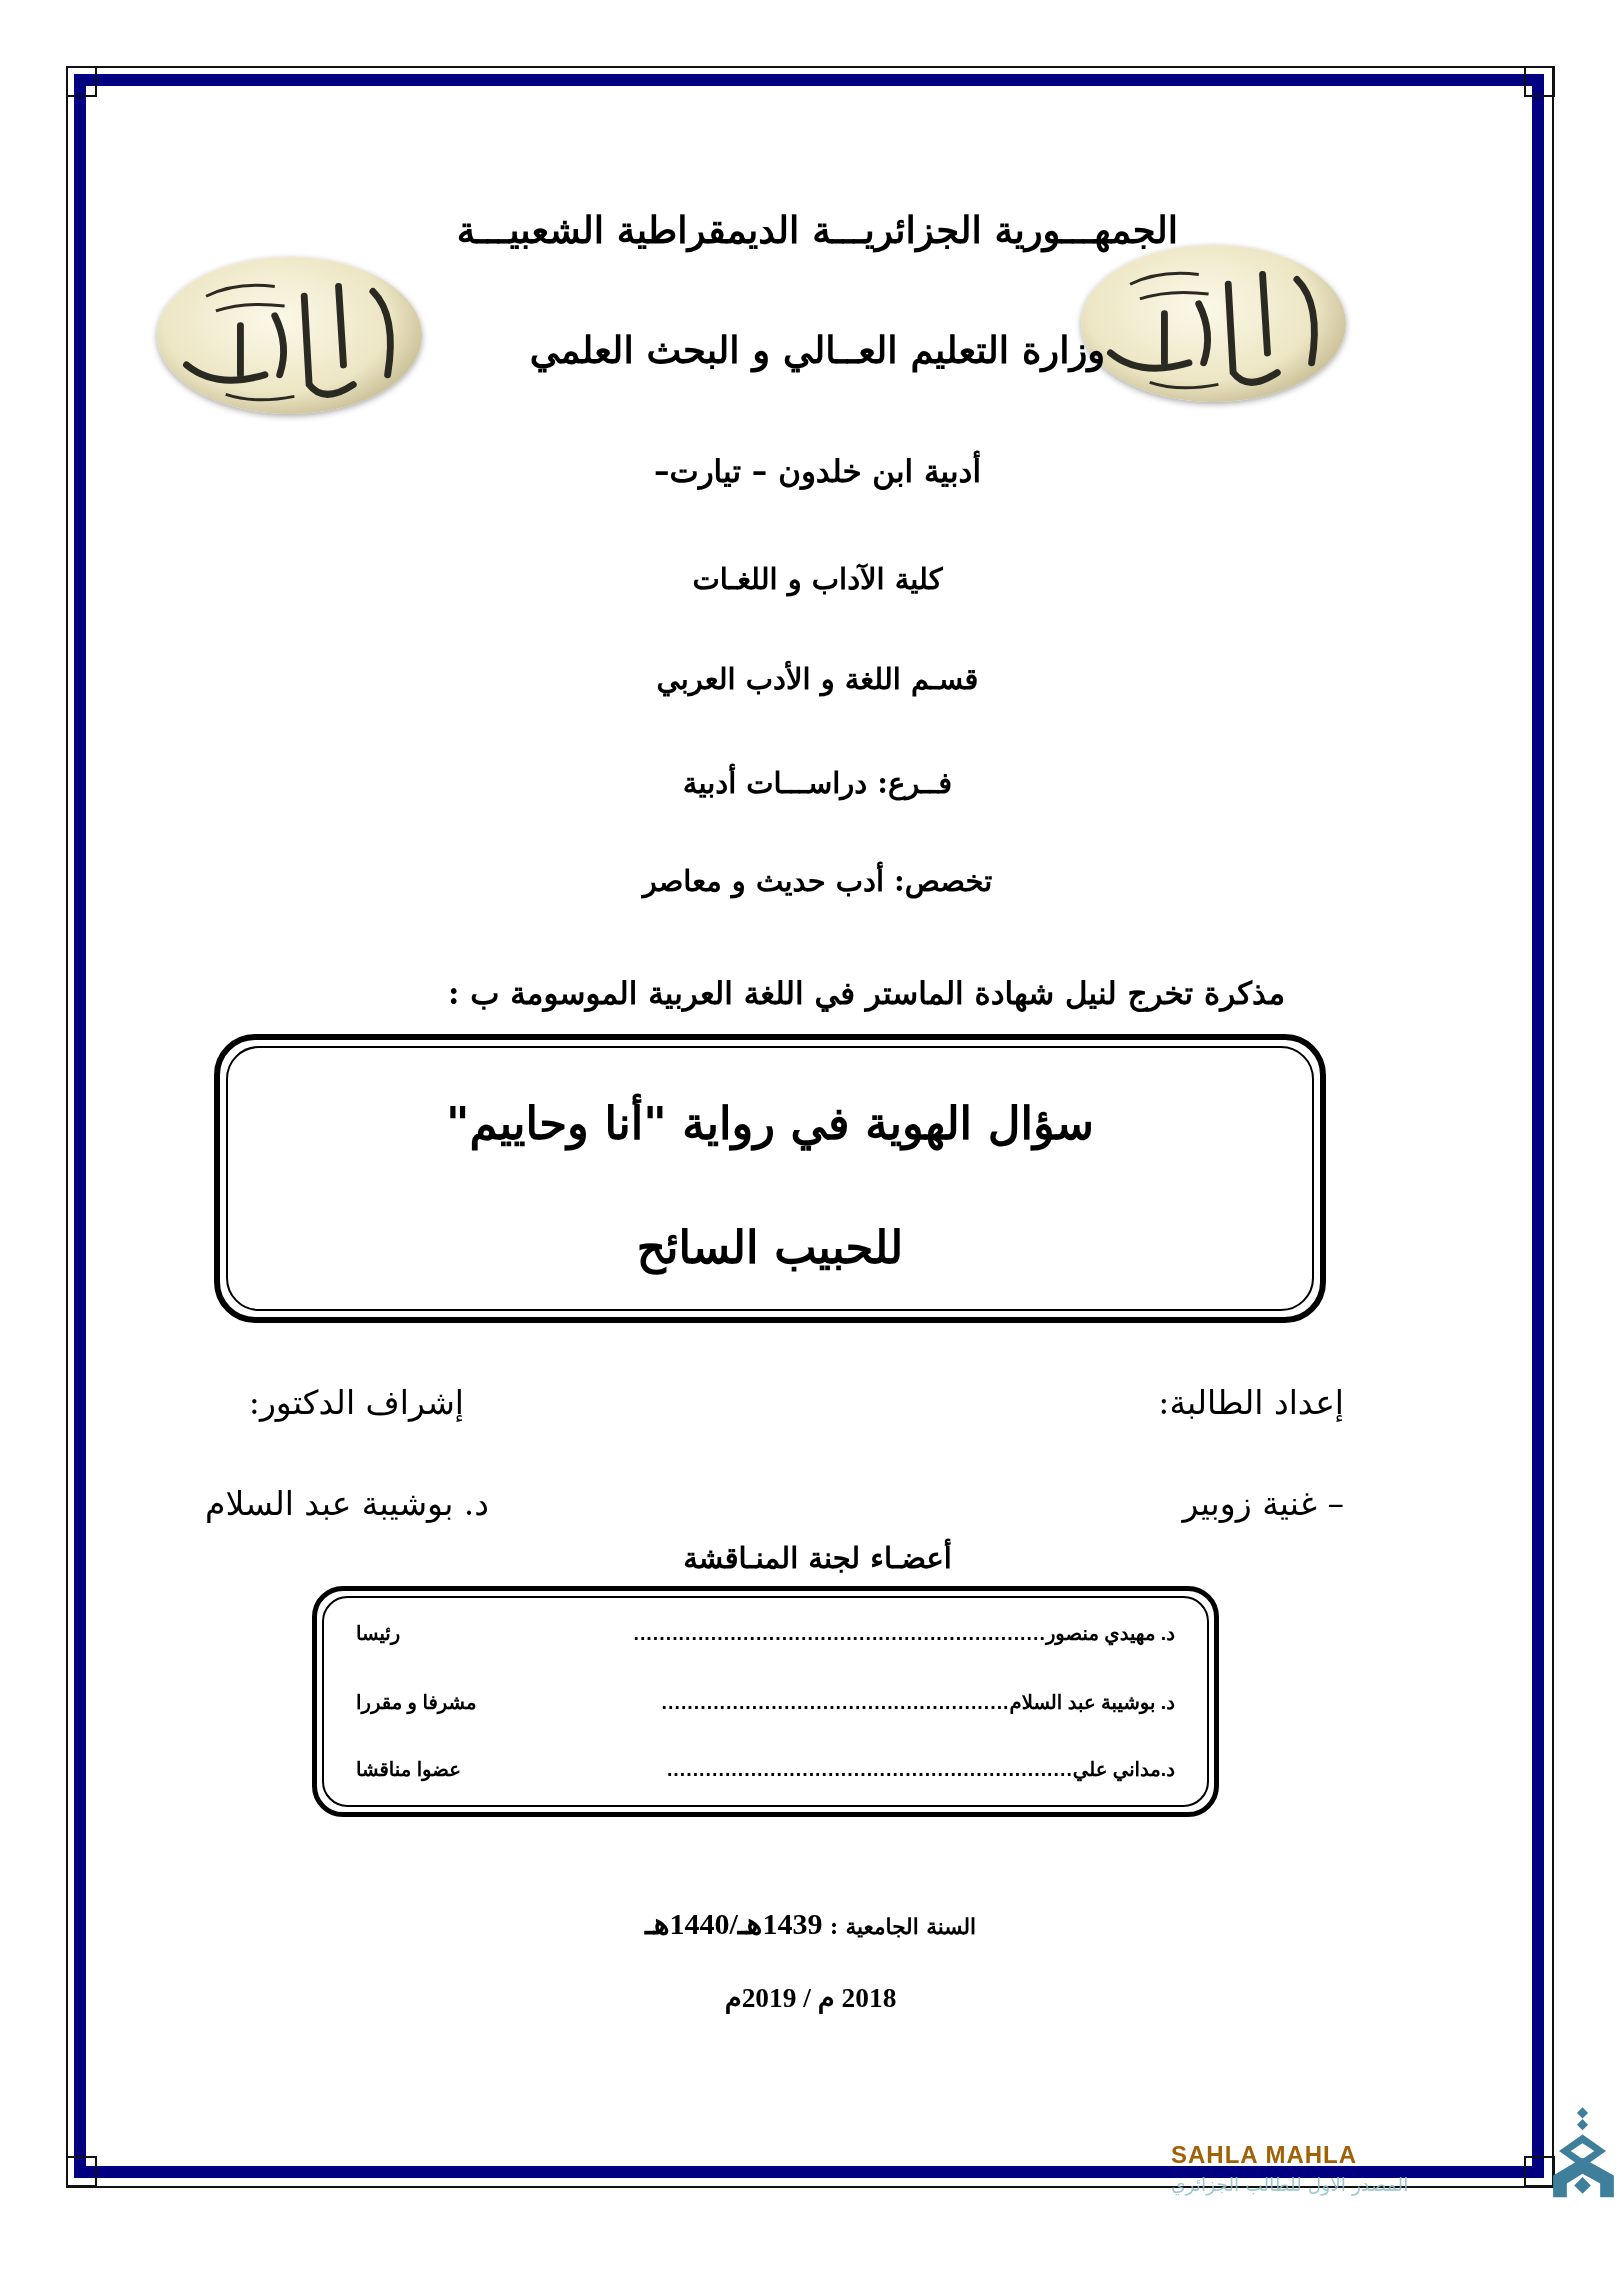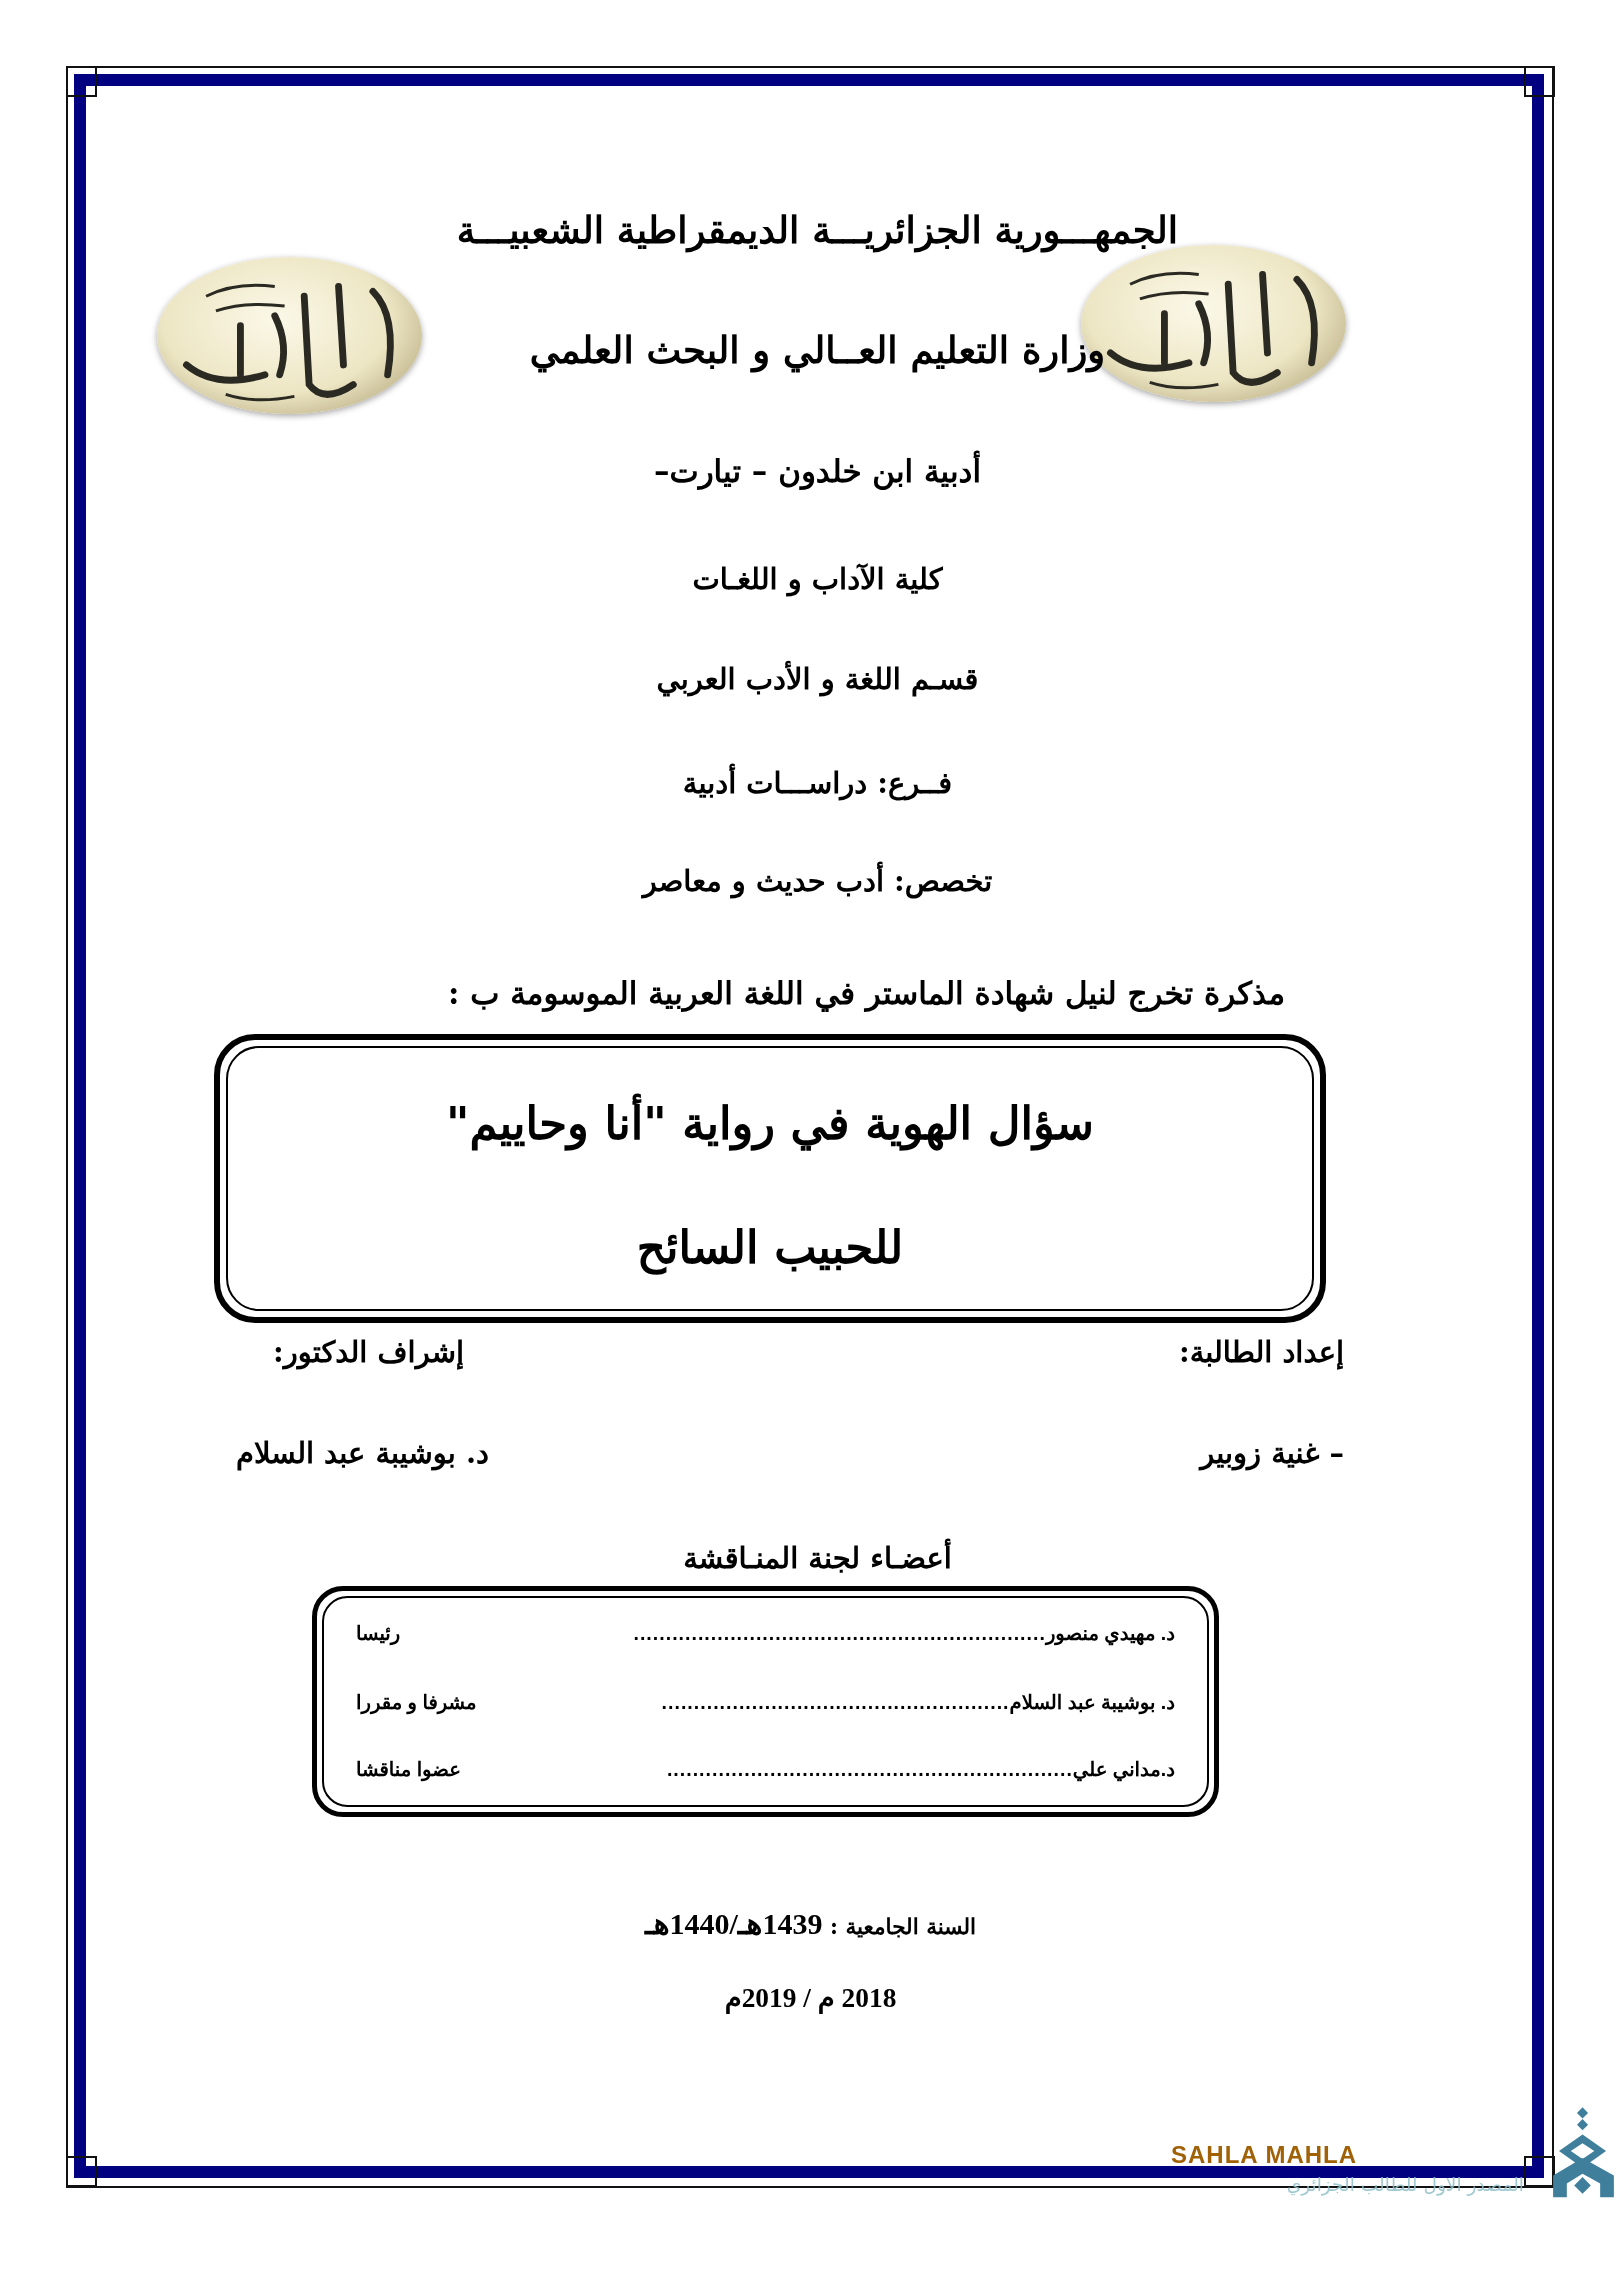--- a/index.html
+++ b/index.html
@@ -41,21 +41,21 @@
   .title-box { position: absolute; left: 214px; top: 1034px; width: 1112px; height: 289px;
                border: 6.9px solid #000; border-radius: 41px; box-sizing: border-box; }
   .title-box::after { content: ""; position: absolute; left: 5.9px; top: 5.9px; right: 5.9px; bottom: 5.9px;
                border: 2px solid #000; border-radius: 33px; }
   .title-1 { position: absolute; left: 0; right: 0; top: 57px; text-align: center; direction: rtl;
              font-size: 45px; font-weight: bold; }
   .title-2 { position: absolute; left: 0; right: 0; top: 181px; text-align: center; direction: rtl;
              font-size: 45px; font-weight: bold; }
 
   
-  .abs { position: absolute; direction: rtl; font-weight: bold; white-space: nowrap; font-size: 29px; }
+  .abs { position: absolute; direction: rtl; font-weight: normal; white-space: nowrap; font-size: 33px; margin-top: 48px; }
   .prep-label  { right: 277px; top: 1335px; }
   .sup-label   { right: 1157px; top: 1335px; width: auto; }
   .student     { right: 277px; top: 1436px; }
   .supervisor  { right: 1132px; top: 1436px; }
 
   
   .l-committee { top: 1541px; font-size: 29px; }
   .comm-box { position: absolute; left: 312px; top: 1586px; width: 907px; height: 231px;
               border: 5.9px solid #000; border-radius: 31px; box-sizing: border-box; }
   .comm-box::after { content: ""; position: absolute; left: 4.9px; top: 4.9px; right: 4.9px; bottom: 4.9px;
@@ -71,21 +71,21 @@
   .year-hijri { position: absolute; left: 0; width: 1621px; text-align: center; top: 1906px;
                 direction: rtl; font-weight: bold; font-size: 21.6px; }
   .year-hijri .num { font-size: 30px; font-family: "Liberation Serif", serif; text-align: right; }
   .year-greg { position: absolute; left: 0; width: 1621px; text-align: center; top: 1982px;
                direction: rtl; font-weight: bold; font-size: 27.4px; font-family: "Liberation Serif", serif; }
 
   
   .wm { position: absolute; left: 1171px; top: 2137px; width: 372px; text-align: left; }
   .wm-title { font-family: "Liberation Sans", sans-serif; font-size: 24px; color: #a16207; letter-spacing: 1px;
               font-weight: bold; line-height: 35px; }
-  .wm-sub { direction: rtl; text-align: right; font-family: "DejaVu Sans", sans-serif; font-size: 18.6px;
+  .wm-sub { direction: rtl; text-align: left; font-family: "DejaVu Sans", sans-serif; font-size: 18.6px;
             color: #8fbfc8; opacity: 0.85; margin-top: 2px; width: 353px; }
   .wm-icon { position: absolute; left: 1549px; top: 2107px; }
 </style>
 </head>
 <body>
 
 <div class="frame-outer"></div>
 <div class="frame-blue"></div>
 <div class="corner tl"></div>
 <div class="corner tr"></div>

